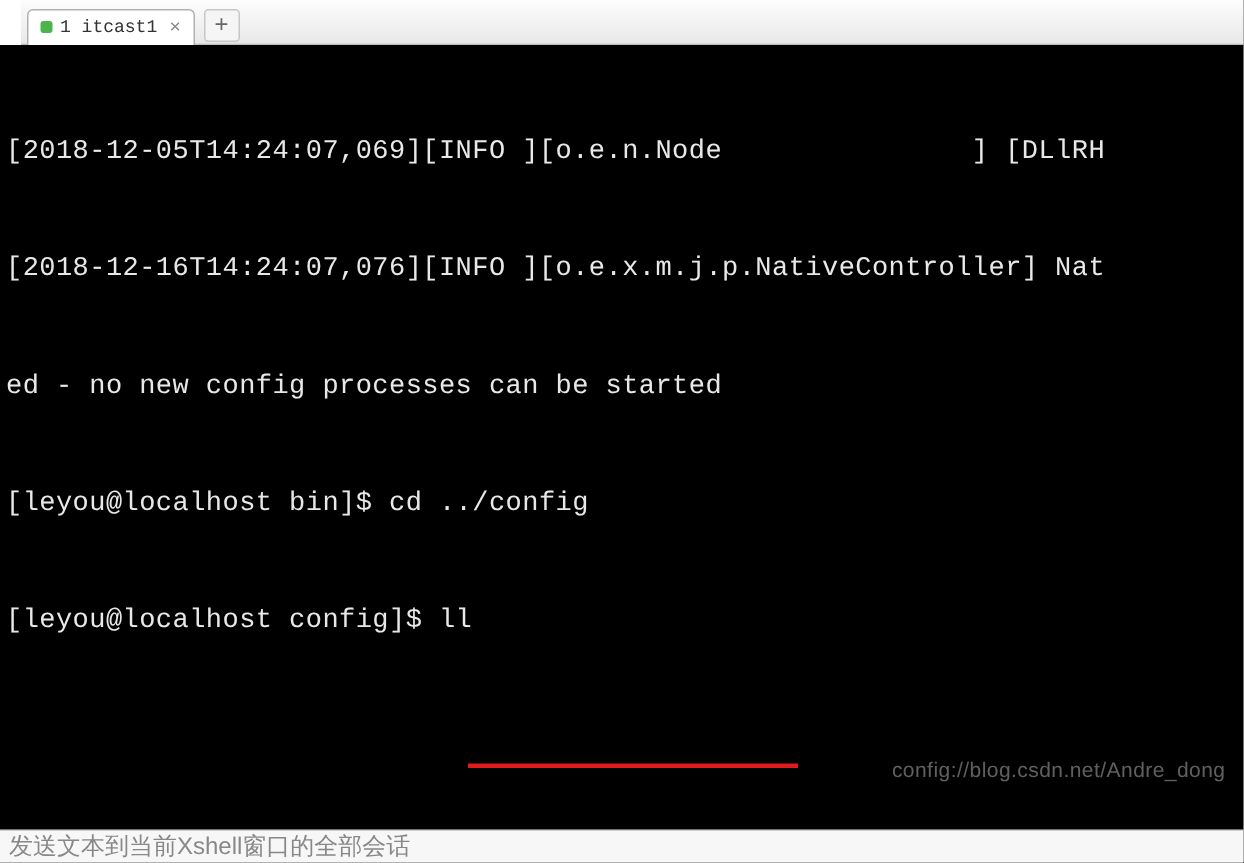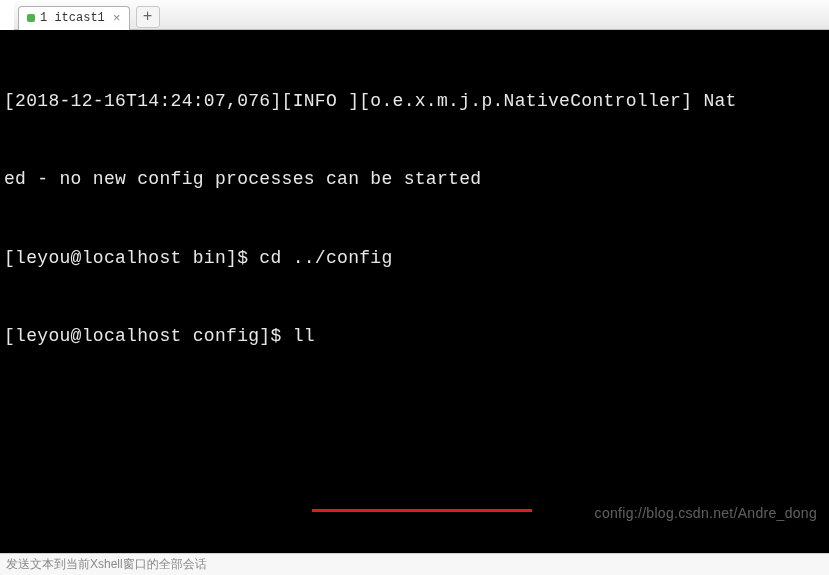--- a/index.html
+++ b/index.html
@@ -94,21 +94,21 @@
       bottom: 30px;
       color: rgba(210,210,210,0.45);
       font-size: 14px;
       font-family: Arial, sans-serif;
       pointer-events: none;
     }
     .status-bar {
       height: 22px;
       background: #f7f7f7;
       border-top: 1px solid #d0d0d0;
-      font-size: 12px;
+      font-size: 16px;
       color: #888;
       display: flex;
       align-items: center;
       padding-left: 6px;
       font-family: "Microsoft YaHei", Arial, sans-serif;
     }
   </style>
 </head>
 <body>
 
@@ -119,20 +119,21 @@
       <span class="tab-indicator"></span>
       <span>1 itcast1</span>
       <span class="tab-close">×</span>
     </div>
     <div class="tab-add">
       <span>+</span>
     </div>
   </div>
 
   <div class="terminal">
+    <span class="term-line">[2018-12-05T14:24:07,069][INFO ][o.e.n.Node               ] [DLlRH</span>
     <span class="term-line">[2018-12-16T14:24:07,076][INFO ][o.e.x.m.j.p.NativeController] Nat</span>
     <span class="term-line">ed - no new config processes can be started</span>
     <span class="term-line">[leyou@localhost bin]$ cd ../config</span>
     <span class="term-line">[leyou@localhost config]$ ll</span>
     
     
     
     
     
     

